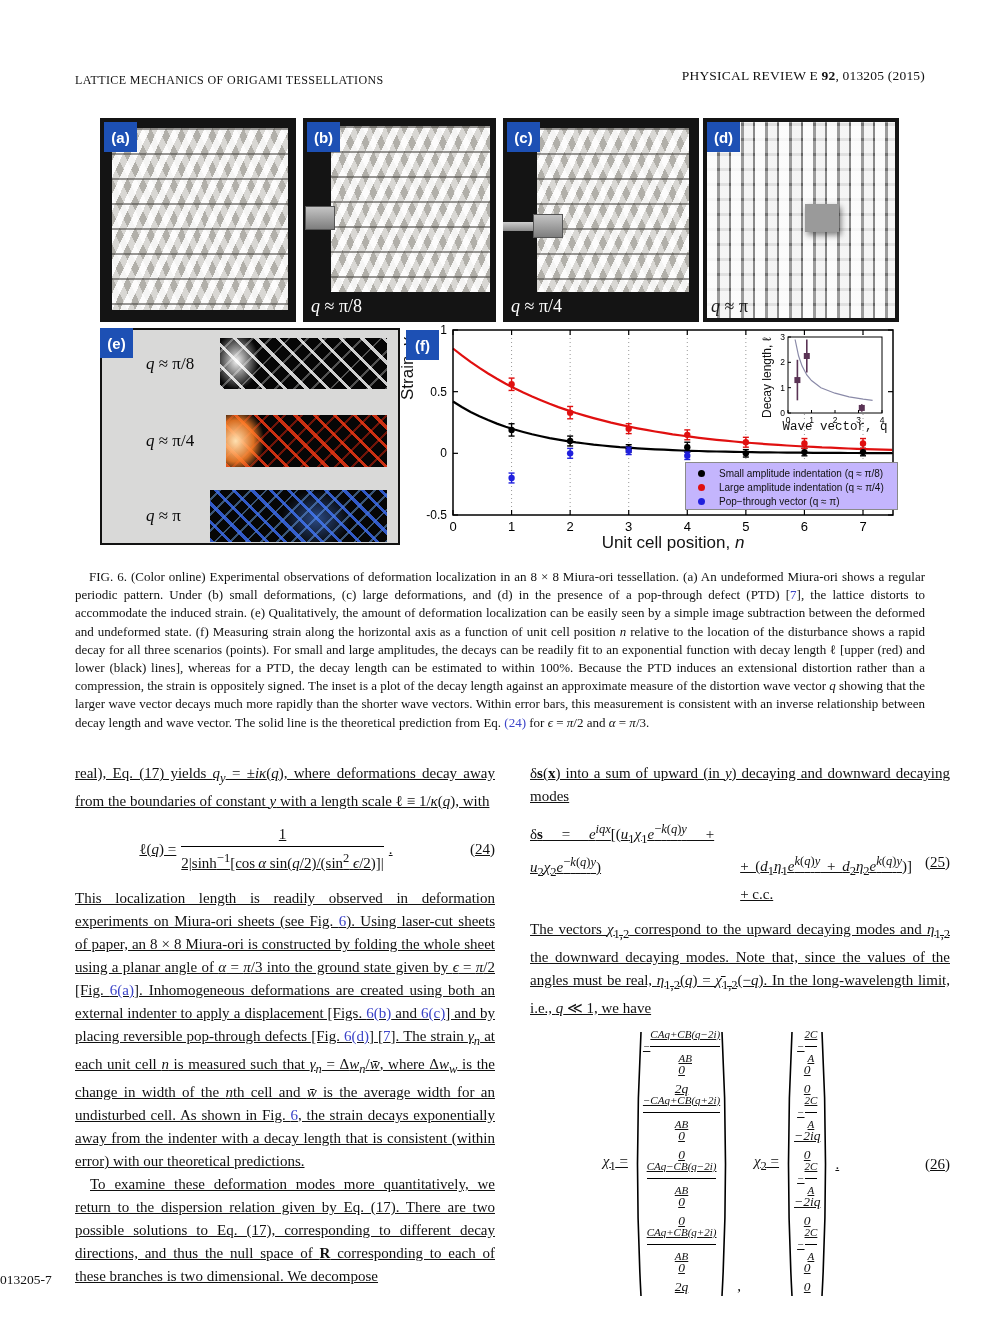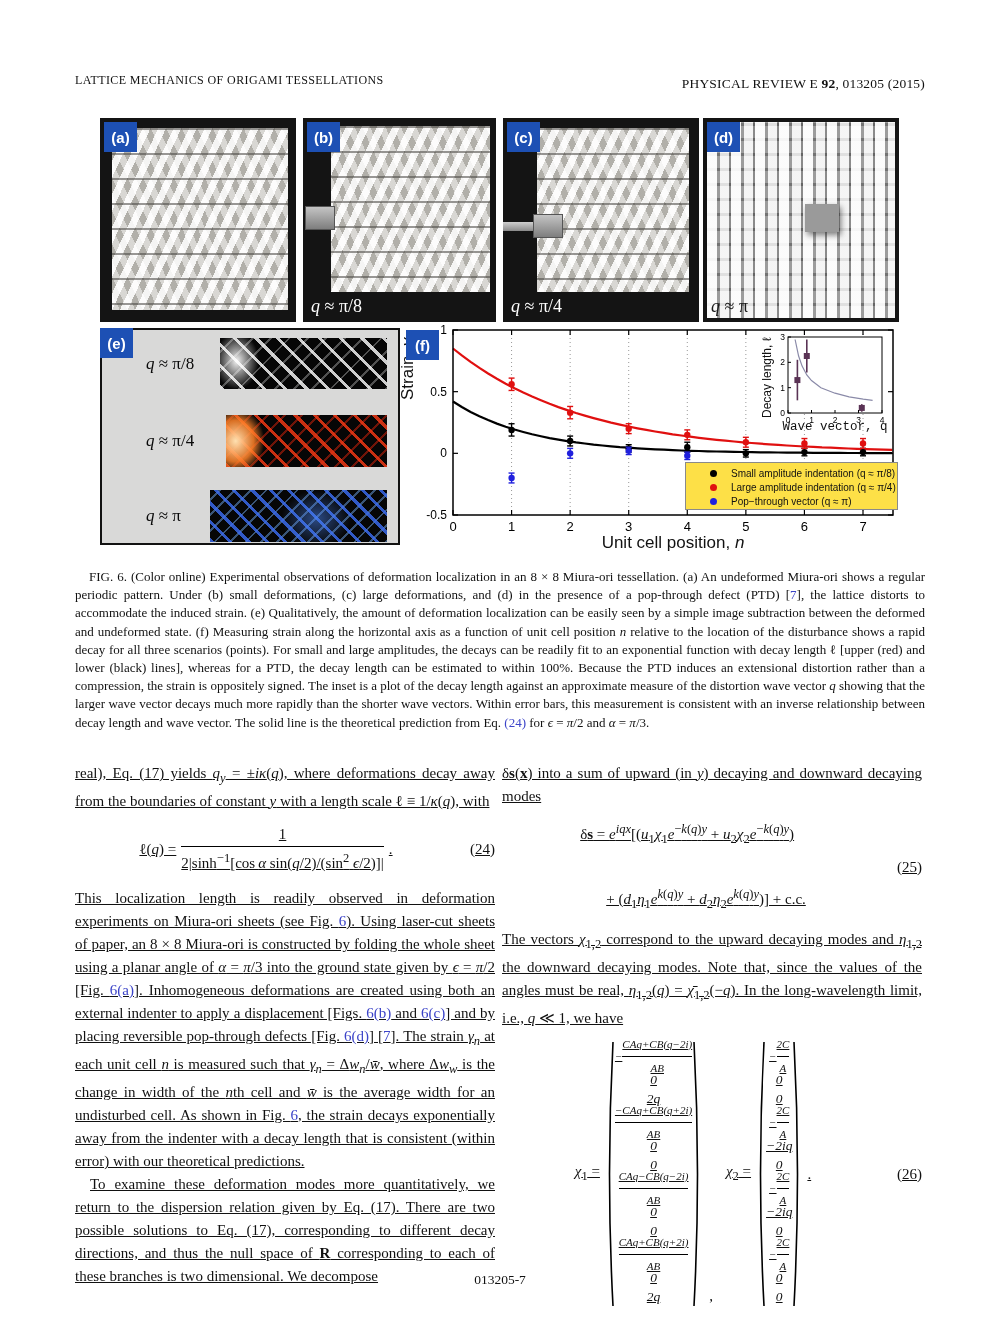--- a/index.html
+++ b/index.html
@@ -4,21 +4,21 @@
 <style>
   * { margin:0; padding:0; box-sizing:border-box; }
   html,body { background:#888; }
   .page {
     position:relative; width:1000px; height:1336px; margin:0 auto;
     background:#ffffff; font-family:"Liberation Serif", serif; color:#111;
     overflow:hidden;
   }
   
   .hdr-left { position:absolute; left:75px; top:73px; font-size:12px; letter-spacing:.4px; }
-  .hdr-right { position:absolute; right:75px; top:76px; font-size:13.5px; letter-spacing:.2px; }
+  .hdr-right { position:absolute; right:75px; top:68px; font-size:13.5px; letter-spacing:.2px; }
   
   .photo { position:absolute; top:118px; height:204px; background:#141414; overflow:hidden; }
   .panel-a{ left:100px; width:196px; } .panel-b{ left:303px; width:193px; }
   .panel-c{ left:503px; width:196px; } .panel-d{ left:703px; width:196px; }
   .pl-box {
     position:absolute; left:4px; top:4px; width:33px; height:30px; background:#1d50b4;
     color:#fff; font-family:"Liberation Sans",sans-serif; font-weight:bold; font-size:15px;
     display:flex; align-items:center; justify-content:center; z-index:5;
   }
   .origami {
@@ -68,61 +68,61 @@
   .ylab {
     position:absolute; left:398px; top:400px; transform:rotate(-90deg); transform-origin:left top;
     font-family:"Liberation Sans",sans-serif; font-size:17px; white-space:nowrap;
   }
   .xlab {
     position:absolute; left:453px; top:533px; width:440px; text-align:center;
     font-family:"Liberation Sans",sans-serif; font-size:17px;
   }
   .legend {
     position:absolute; left:685px; top:462px; width:213px; height:48px;
-    background:#fde047; border:1px solid #8a8a8a; padding:3px 0 0 24px;
+    background:#c4b5fd; border:1px solid #8a8a8a; padding:3px 0 0 12px;
     font-family:"Liberation Sans",sans-serif; font-size:10px;
   }
   .legend-row { display:flex; align-items:center; height:14px; }
   .legend-dot { width:7px; height:7px; border-radius:50%; margin-right:14px; flex:none; }
   .inset-ylab {
     position:absolute; left:760px; top:418px; transform:rotate(-90deg); transform-origin:left top;
     font-family:"Liberation Sans",sans-serif; font-size:12px; white-space:nowrap;
   }
   .inset-xlab {
     position:absolute; left:775px; top:420px; width:120px; text-align:center;
     font-family:Liberation Mono, monospace; font-size:12.5px;
   }
   
   .caption {
     position:absolute; left:75px; top:568px; width:850px;
     font-size:13px; line-height:18.2px; text-align:justify;
   }
   .caption .lead { display:inline-block; width:14px; }
   
   .col { position:absolute; top:762px; width:420px; font-size:15px; line-height:23px; text-align:justify;text-decoration:underline; }
-  .col-l { left:75px; } .col-r { left:502px; }
+  .col-l { left:75px; } .col-r { left:530px; }
   .col p.indent { text-indent:15px; }
   .ref { color:#3b43c8; }
   
   .equation { display:flex; align-items:center; margin:10px 0 12px 0; }
   .eq-body { flex:1; display:flex; justify-content:center; align-items:center; gap:5px; }
   .eq-num { width:38px; text-align:right; }
   .frac { display:inline-flex; flex-direction:column; text-align:center; vertical-align:middle; }
   .frac .den { border-top:1px solid #000; }
-  .eq25-lines { display:flex; flex-direction:column; }
+  .eq25-lines { display:flex; flex-direction:row; }
   .eq25-lines .l2 { padding-left:26px;margin-top:32px; }
   
   .vec-wrap { display:inline-flex; align-items:center; }
   .vec-col { display:inline-flex; flex-direction:column; align-items:center; justify-content:center; }
   .vec-el { height:17px; display:flex; align-items:center; justify-content:center; font-size:13.5px; font-style:italic; margin:1px 0; }
   .vec-el.fr { height:26px; font-size:11px; }
   .vec-el .frac { font-style:italic; }
   .vparen { display:block; }
   
-  .footer { position:absolute; left:0; top:1272px; width:100%; text-align:center; font-size:13.5px; }
+  .footer { position:absolute; left:0; top:1272px; width:100%; font-size:13.5px; }
 </style>
 </head>
 <body>
 
 <div class="page">
 
   <div class="hdr-left">LATTICE MECHANICS OF ORIGAMI TESSELLATIONS</div>
   <div class="hdr-right">PHYSICAL REVIEW E <b>92</b>, 013205 (2015)</div>
 
   <div class="photo panel-a">

